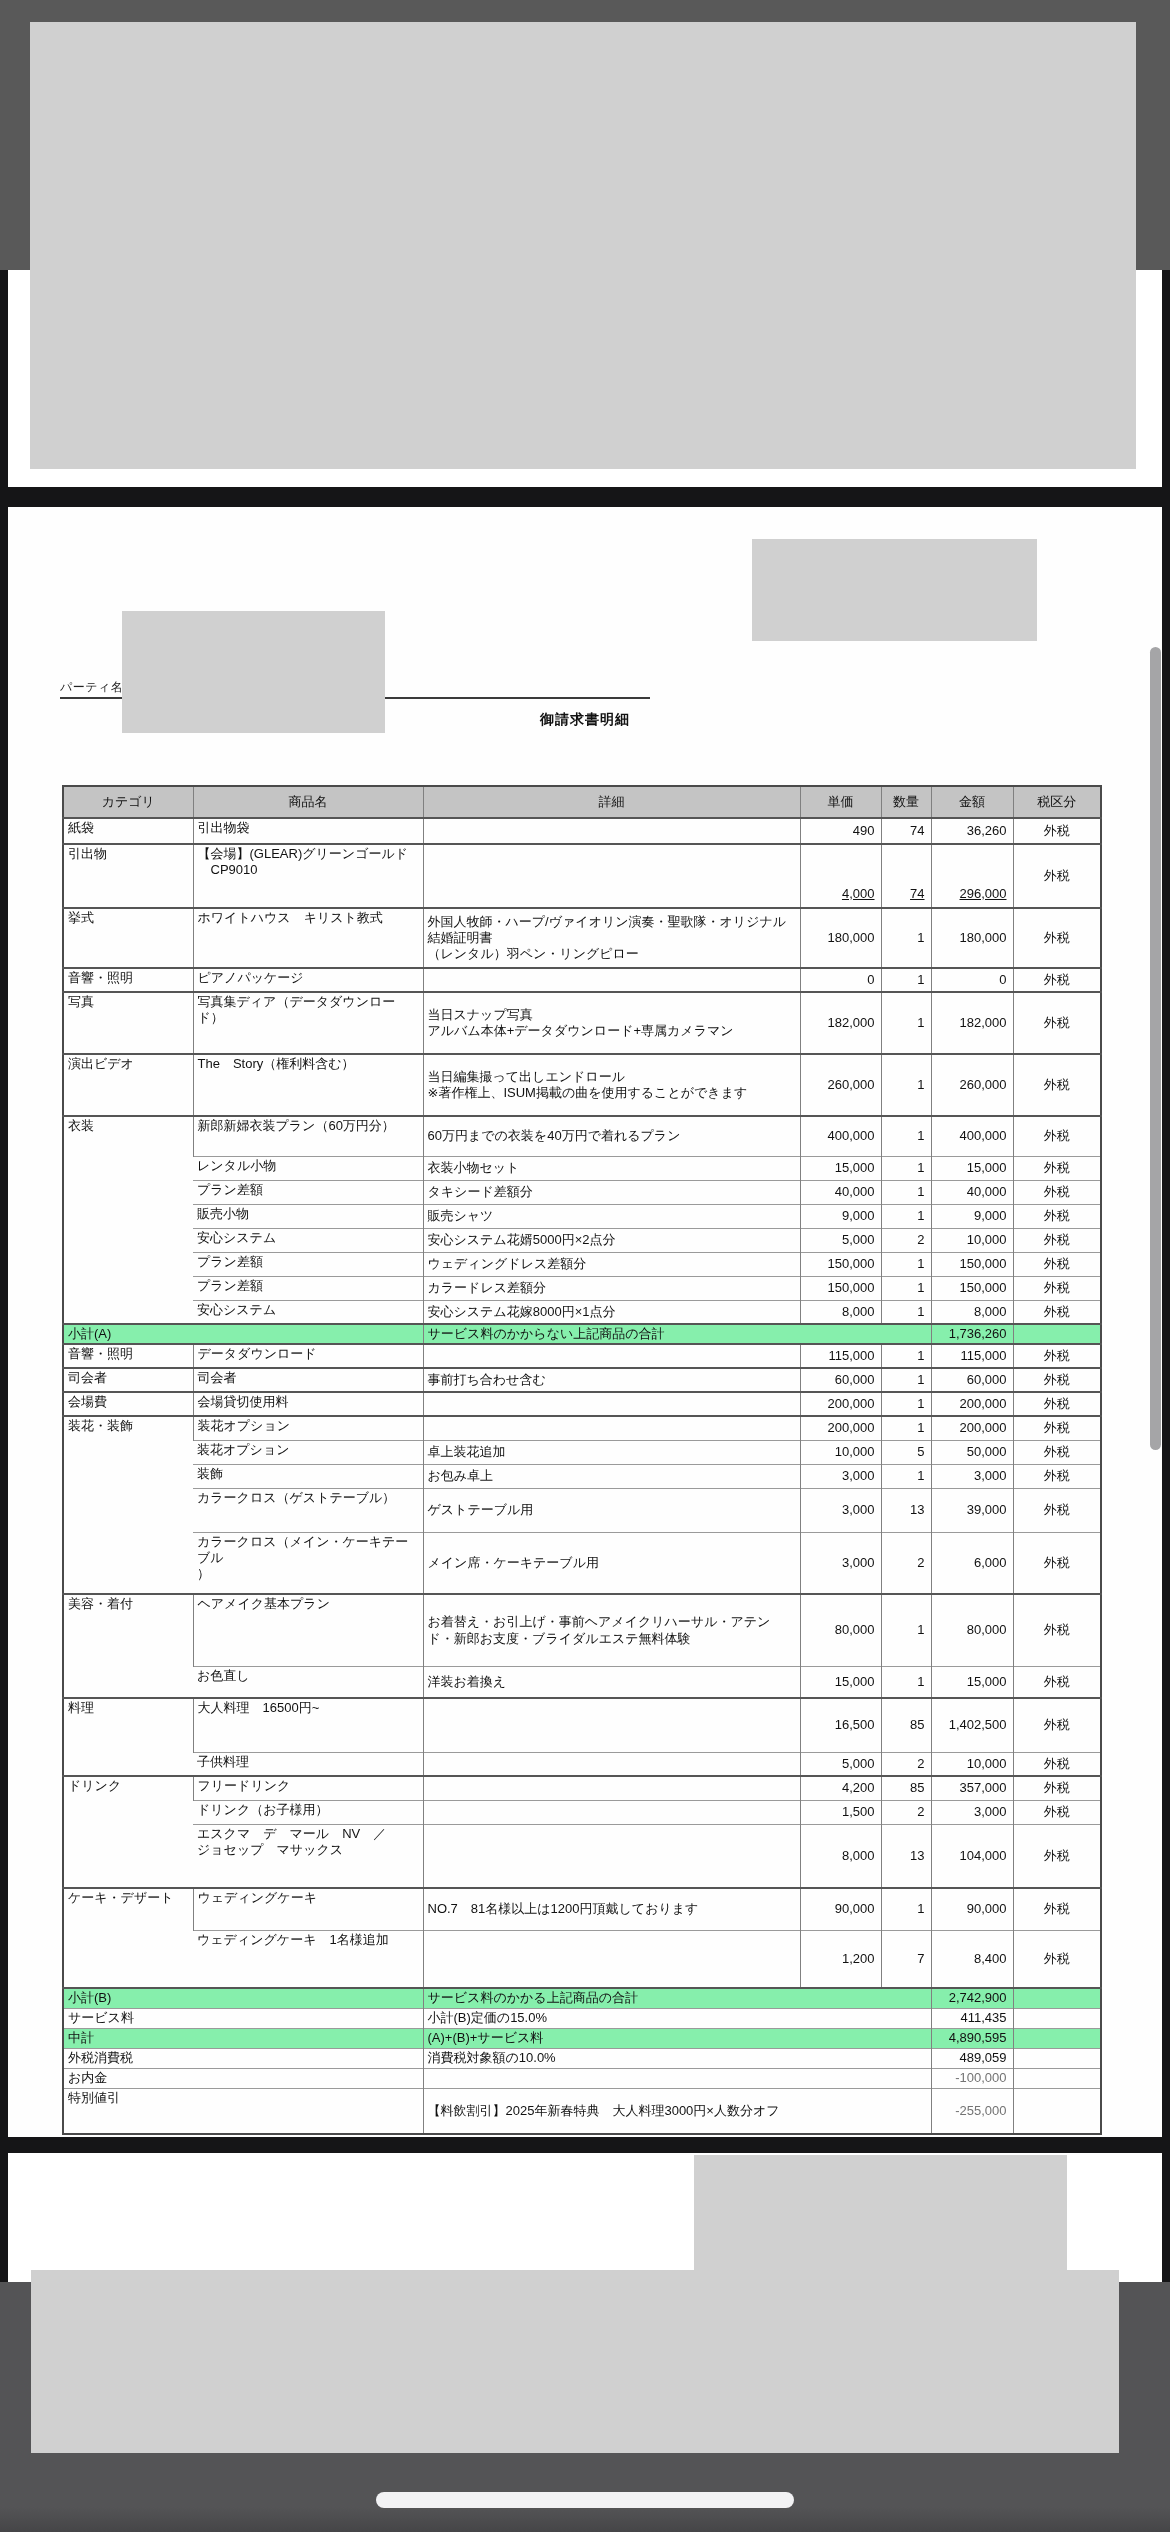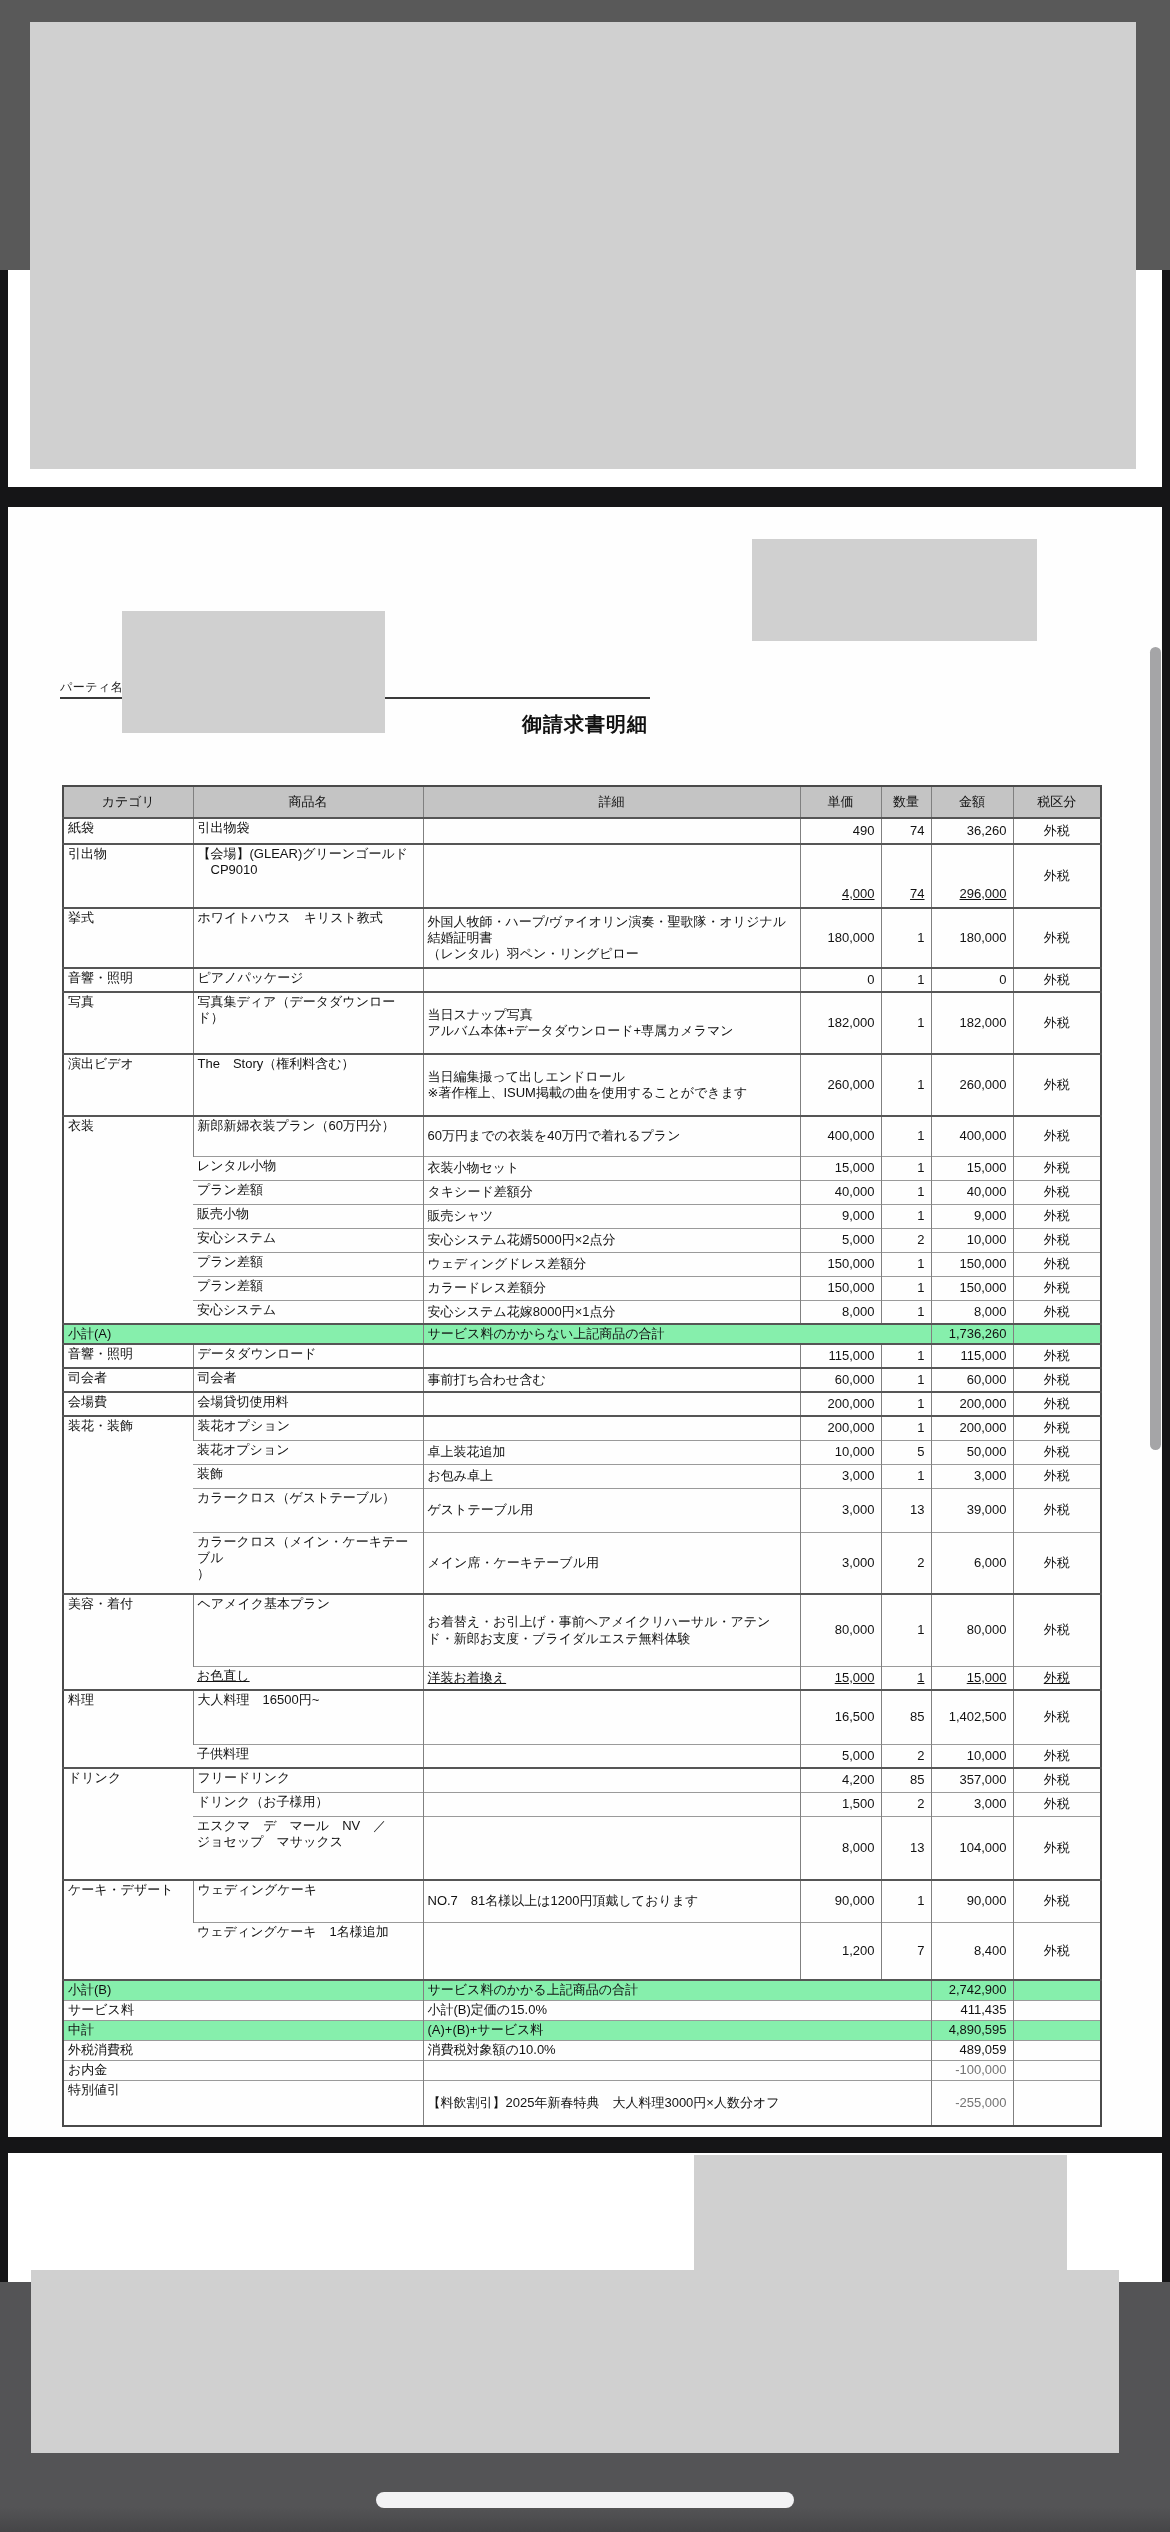--- a/index.html
+++ b/index.html
@@ -20,21 +20,21 @@
   #next-redact-tall{left:694px;top:2155px;width:373px;height:120px;background:#d0d0d0;}
   #next-redact-big{left:31px;top:2270px;width:1088px;height:183px;background:#d0d0d0;}
   #home-indicator{left:376px;top:2492px;width:418px;height:16px;border-radius:9px;background:#f2f2f4;}
   #scrollbar-thumb{left:1150px;top:647px;width:11px;height:803px;border-radius:6px;background:#a5a5a7;}
 
   
   #party-label{left:52px;top:172px;font-size:12px;color:#222;letter-spacing:0.5px;}
   #party-underline{left:52px;top:190px;width:590px;height:0;border-top:2px solid #3a3a3a;}
   #party-redact{left:114px;top:104px;width:263px;height:122px;background:#d0d0d0;}
   #mainpage-redact-tr{left:744px;top:32px;width:285px;height:102px;background:#d0d0d0;}
-  #invoice-title{left:0;top:204px;width:1154px;text-align:center;font-size:20px;font-weight:700;letter-spacing:1px;}
+  #invoice-title{left:0;top:204px;width:1154px;text-align:center;font-size:14px;font-weight:700;letter-spacing:1px;}
 
   table{border-collapse:collapse;table-layout:fixed;width:1038px;}
   #plan-header-table{position:absolute;left:54px;top:228px;}
   #invoice-table{position:absolute;left:54px;top:278px;}
   col.w-cat{width:130px;} col.w-name{width:230px;} col.w-detail{width:377px;}
   col.w-unit{width:81px;} col.w-qty{width:50px;} col.w-amount{width:82px;} col.w-tax{width:88px;}
 
   th,td{font-size:13px;font-weight:400;line-height:1.25;overflow:hidden;
     border-left:1px solid #808080;padding:1px 4px;}
   th:first-child,td:first-child{border-left:none;}
@@ -289,21 +289,21 @@
         </tr>
         <tr class="gb" style="height: 72px;">
           <td class="c-cat" rowspan="2">美容・着付</td>
           <td class="c-name">ヘアメイク基本プラン</td>
           <td class="c-detail">お着替え・お引上げ・事前ヘアメイクリハーサル・アテンド・新郎お支度・ブライダルエステ無料体験</td>
           <td class="c-num">80,000</td>
           <td class="c-num">1</td>
           <td class="c-num c-amount">80,000</td>
           <td class="c-tax">外税</td>
         </tr>
-        <tr class="" style="height: 24px; text-decoration: underline;">
+        <tr class="" style="height: 32px;">
           <td class="c-name">お色直し</td>
           <td class="c-detail">洋装お着換え</td>
           <td class="c-num">15,000</td>
           <td class="c-num">1</td>
           <td class="c-num c-amount">15,000</td>
           <td class="c-tax">外税</td>
         </tr>
         <tr class="gb" style="height: 54px;">
           <td class="c-cat" rowspan="2">料理</td>
           <td class="c-name">大人料理　16500円~</td>

